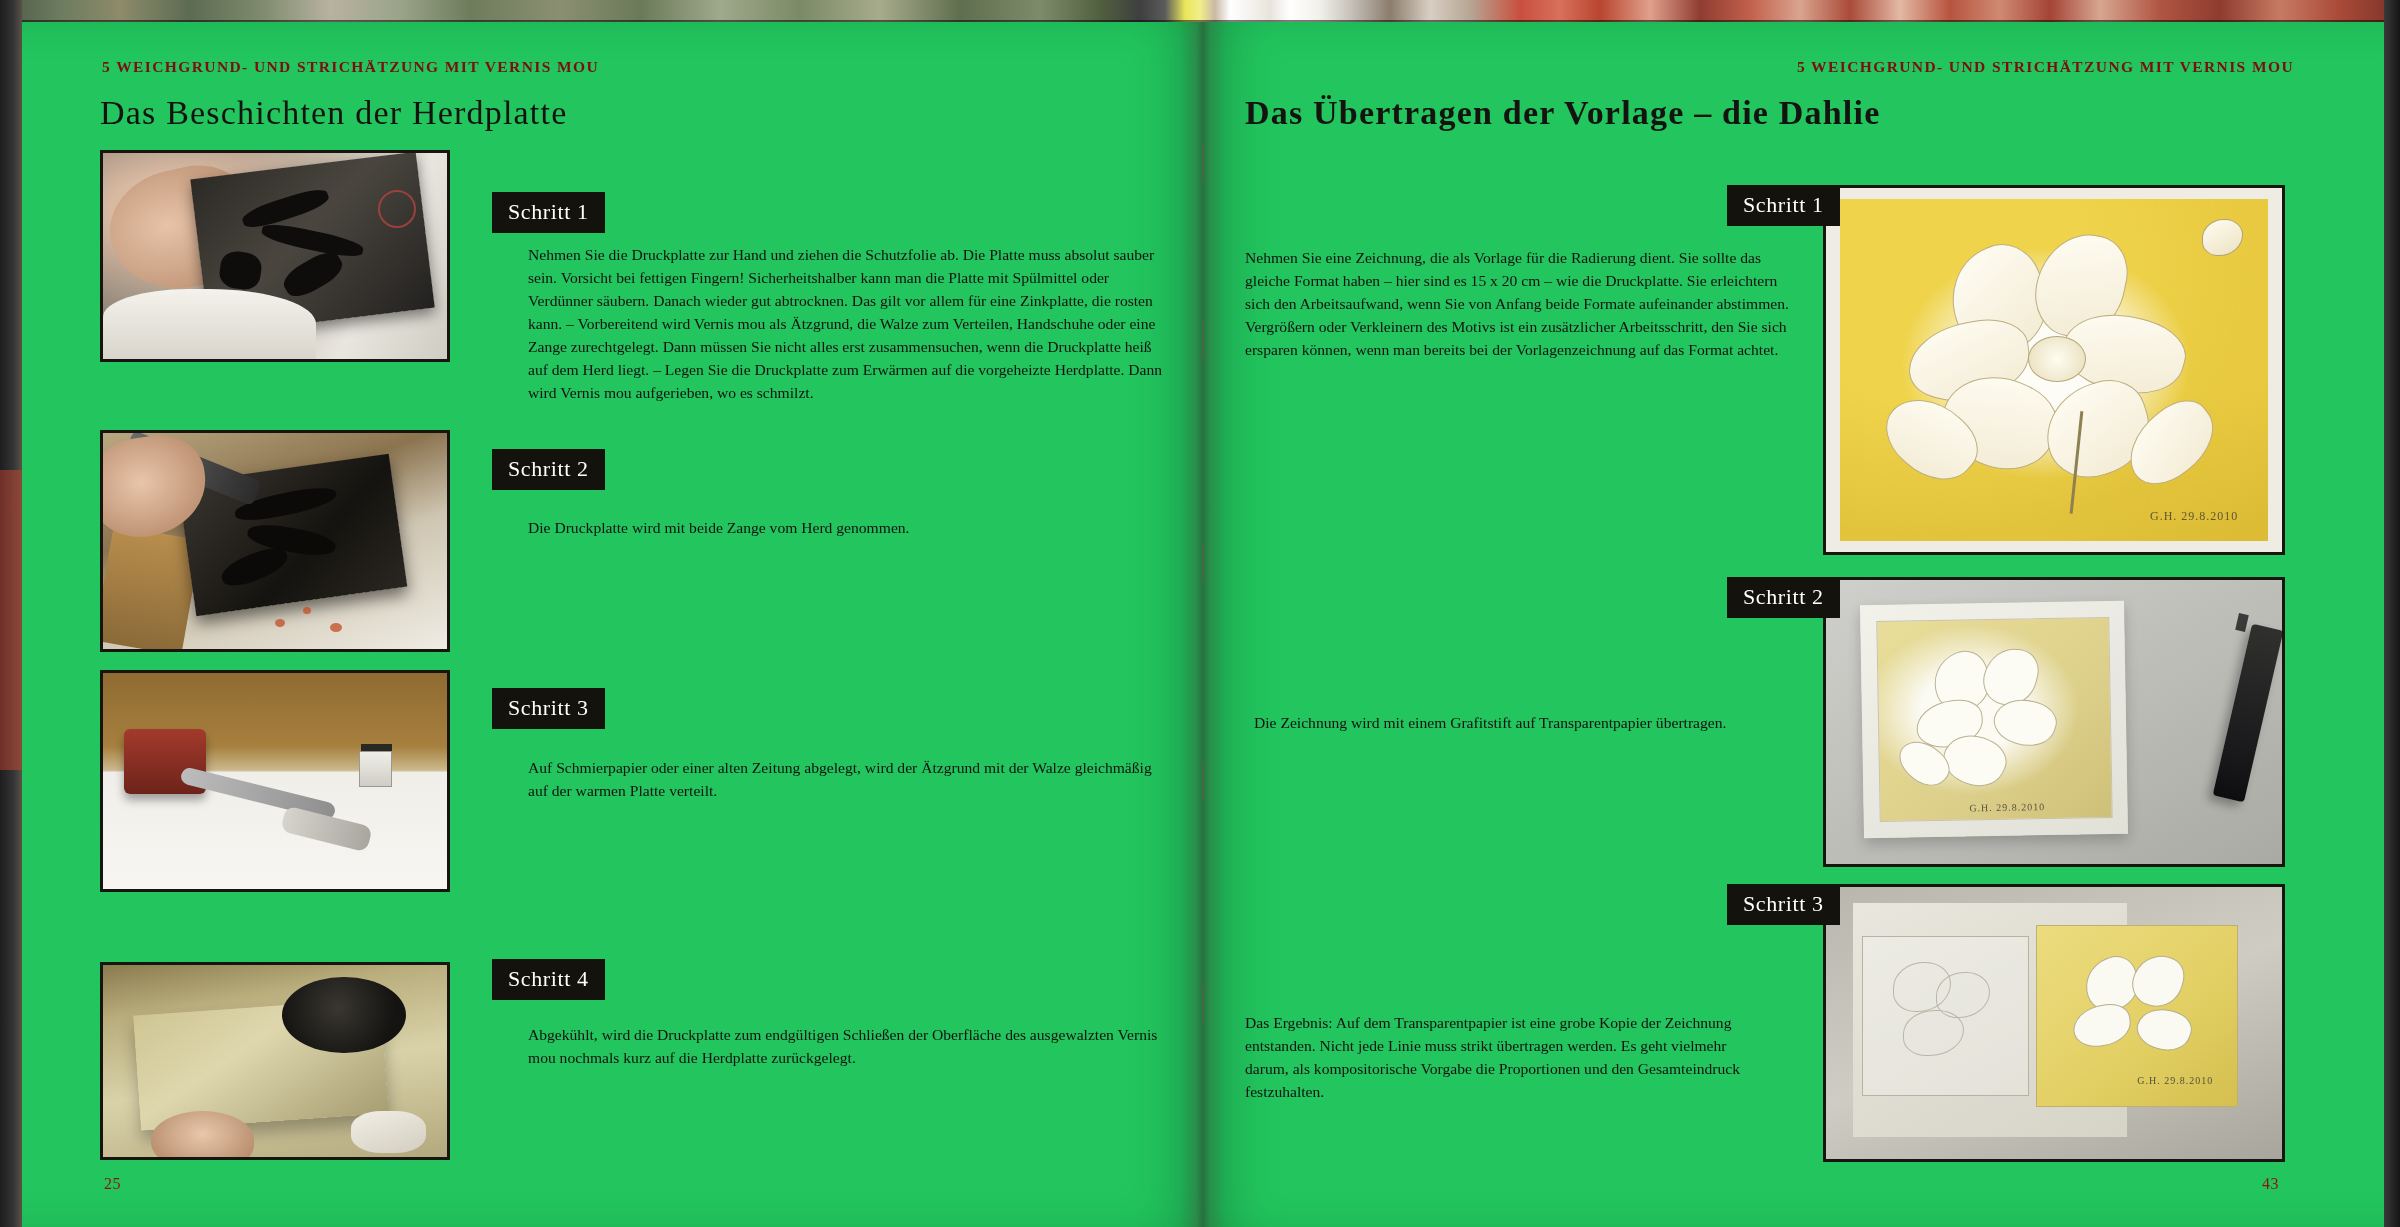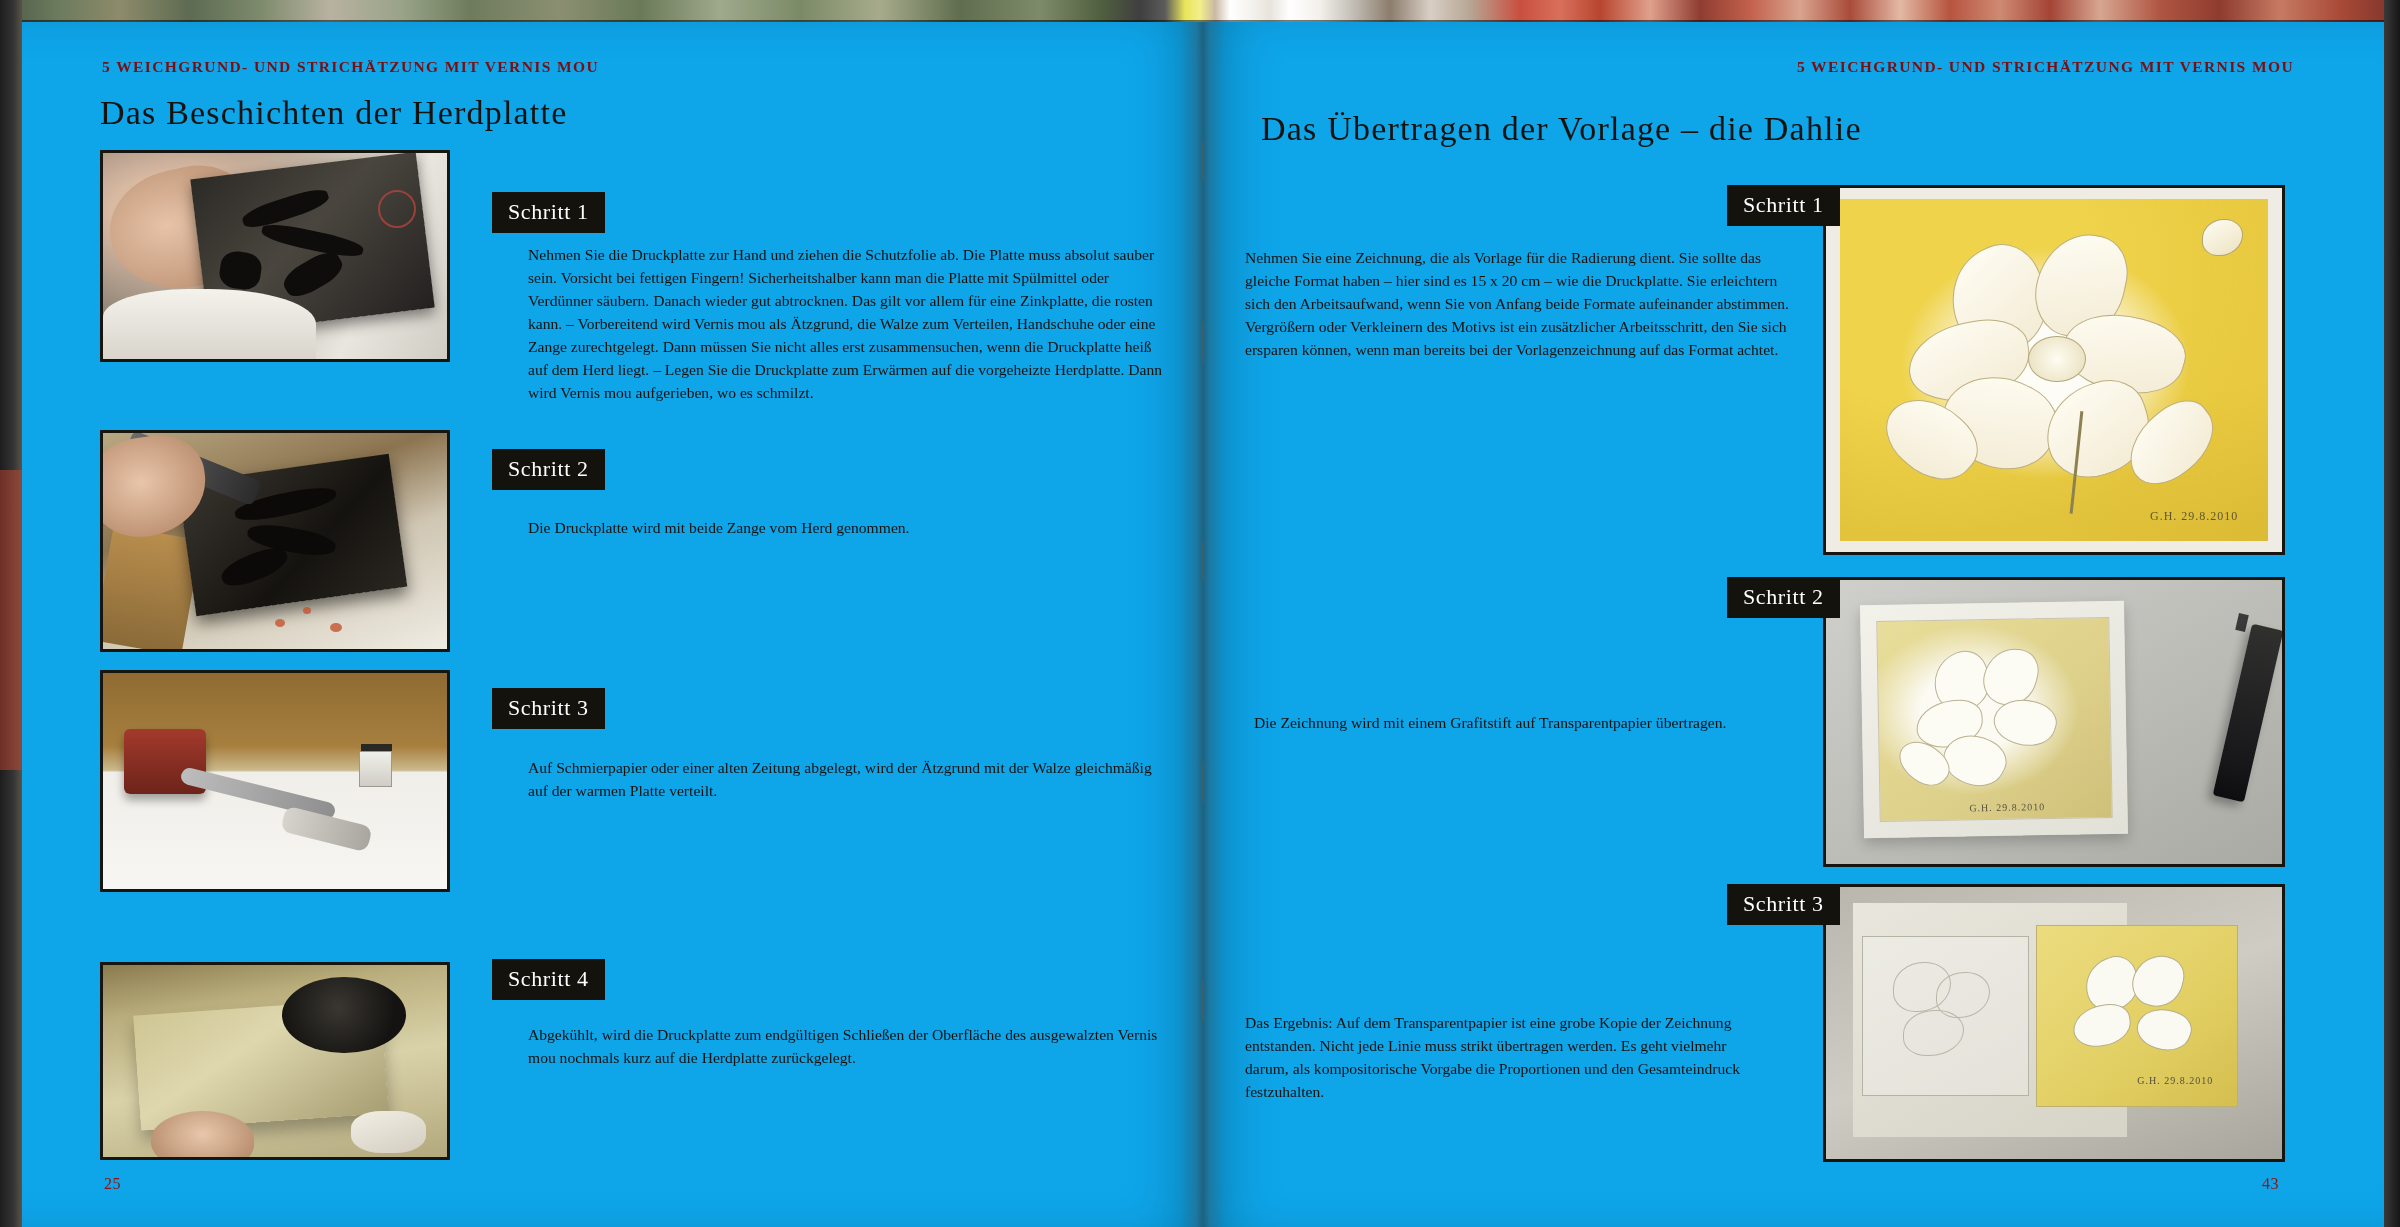--- a/index.html
+++ b/index.html
@@ -66,21 +66,21 @@
     background: linear-gradient(270deg,#151515,#3a3a3a);
   }
 
   .pages {
     position: absolute;
     top: 22px; left: 22px; right: 16px; bottom: 0;
     display: flex;
   }
   .page {
     position: relative;
-    background: #0ea5e9;
+    background: #22c55e;
     flex: 1 1 50%;
     overflow: hidden;
   }
   .page.left {
     box-shadow: inset -40px 0 60px -30px rgba(0,0,0,.35);
   }
   .page.right {
     box-shadow: inset 40px 0 60px -30px rgba(0,0,0,.35);
   }
   .gutter {
@@ -480,21 +480,21 @@
 
         <div class="folio">25</div>
       </div>
     </div>
 
     <div class="page right">
       <div class="page-inner">
 
         <div class="running-head">5 Weichgrund- und Strichätzung mit Vernis mou</div>
 
-        <h1 class="page-title" style="margin:16px; font-weight:400;">Das Übertragen der Vorlage – die Dahlie</h1>
+        <h1 class="page-title" style="margin:0; font-weight:700;">Das Übertragen der Vorlage – die Dahlie</h1>
 
         <div class="body-text" style="left:42px; top:225px; width:560px;">Nehmen Sie eine Zeichnung, die als Vorlage für die Radierung dient. Sie sollte das gleiche Format haben – hier sind es 15 x 20 cm – wie die Druckplatte. Sie erleichtern sich den Arbeitsaufwand, wenn Sie von Anfang beide Formate aufeinander abstimmen. Vergrößern oder Verkleinern des Motivs ist ein zusätzlicher Arbeitsschritt, den Sie sich ersparen können, wenn man bereits bei der Vorlagenzeichnung auf das Format achtet.</div>
 
         <div class="step">
           <div class="photo r1" style="left:620px; top:163px; width:462px; height:370px;">
             <div class="ph-inner">
               <div class="paper">
                 <div class="petal" style="left:26%; top:14%; width:22%; height:30%; transform:rotate(-24deg);"></div>
                 <div class="petal" style="left:46%; top:10%; width:20%; height:30%; transform:rotate(12deg);"></div>
                 <div class="petal" style="left:16%; top:36%; width:28%; height:22%; transform:rotate(-8deg);"></div>

